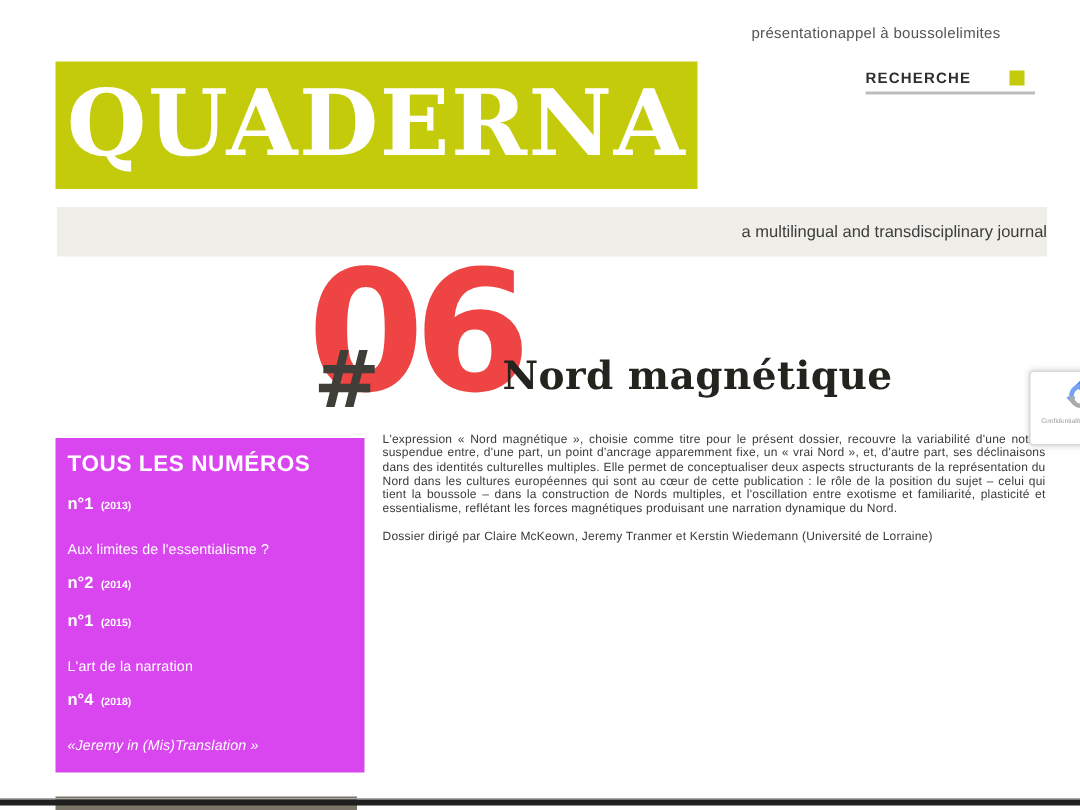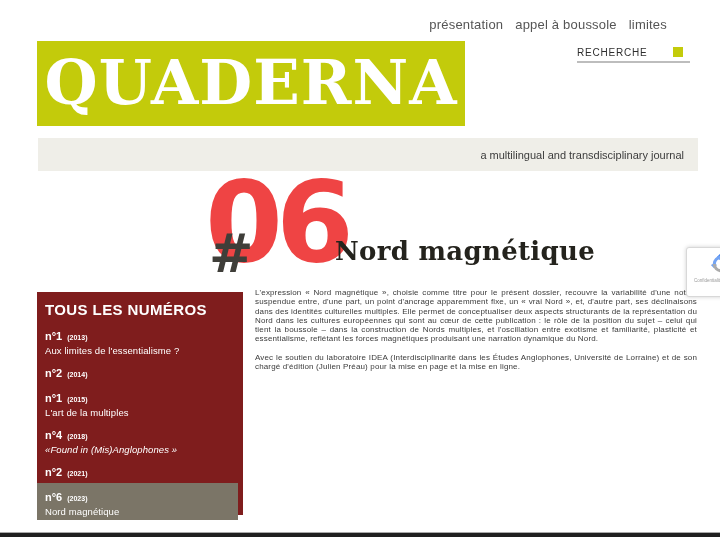--- a/index.html
+++ b/index.html
@@ -3,28 +3,28 @@
 <meta charset="utf-8">
 <style>
   html,body{margin:0;padding:0;}
   body{
     width:720px;height:540px;position:relative;overflow:hidden;
     background:#ffffff;font-family:"Liberation Sans",sans-serif;
     -webkit-font-smoothing:antialiased;
   }
   
   .topnav{
-    position:absolute;top:17px;right:53px;display:flex;gap:12px;
-    font-size:13px;color:#555;letter-spacing:.2px;
+    position:absolute;top:17px;right:53px;display:flex;gap:0;
+    font-size:10px;color:#555;letter-spacing:.2px;
   }
   .topnav span{cursor:pointer;}
   
   .search{position:absolute;left:577px;top:45px;width:113px;height:17px;}
   .search-label{
-    position:absolute;left:0;top:2px;font-size:10px;font-weight:normal;
+    position:absolute;left:0;top:2px;font-size:10px;font-weight:bold;
     letter-spacing:.8px;color:#2e2e2e;
   }
   .search-input{
     position:absolute;left:70px;top:0;width:30px;height:14px;border:none;
     background:transparent;outline:none;font-size:9px;padding:0;
   }
   .search-btn{
     position:absolute;right:7px;top:2px;width:10px;height:10px;
     border:none;padding:0;cursor:pointer;
   }
@@ -37,21 +37,21 @@
     display:flex;align-items:center;justify-content:center;
   }
   .logo-text{
     font-family:"DejaVu Serif",serif;font-weight:bold;font-size:61px;
     color:#ffffff;letter-spacing:1px;line-height:1;margin-top:-2px;
   }
   
   .tagline{
     position:absolute;left:38px;top:138px;width:660px;height:33px;
     background:#efeee8;display:flex;align-items:center;justify-content:flex-end;
-    font-size:11px;color:#3c3c3c;box-sizing:border-box;padding-right:14px;
+    font-size:11px;color:#3c3c3c;box-sizing:border-box;
   }
   
   .issue-hero{position:absolute;left:205px;top:180px;width:440px;height:105px;}
   .issue-num{
     position:absolute;left:0;top:-14px;
     font-size:112px;font-weight:bold;letter-spacing:-7px;line-height:1;
     color:#ef4444;font-family:"DejaVu Sans",sans-serif;
   }
   .issue-hash{
     position:absolute;left:4px;top:47px;font-size:53px;font-weight:bold;
@@ -68,21 +68,21 @@
     box-sizing:border-box;padding-top:9px;color:#ffffff;
   }
   .sb-title{
     font-size:15px;font-weight:bold;letter-spacing:.4px;
     padding:0 8px;margin-bottom:4px;
   }
   .sb-item{padding:4px 8px 3px 8px;cursor:pointer;}
   .sb-item.active{margin-right:5px;}
   .sb-num{font-size:11px;font-weight:bold;}
   .sb-year{font-size:7px;font-weight:bold;margin-left:5px;}
-  .sb-title-line{font-size:9.5px;margin-top:1px;letter-spacing:.1px;}
+  .sb-title-line{font-size:9.5px;margin-top:17px;letter-spacing:.1px;}
   .sb-title-line.italic{font-style:italic;}
   
   .main-text{
     position:absolute;left:255px;top:288px;width:442px;
     font-size:8px;line-height:9.3px;color:#3a3a3a;letter-spacing:.15px;
   }
   .main-text p{margin:0 0 9px 0;text-align:justify;}
   
   .recaptcha{
     position:absolute;left:686px;top:247px;width:70px;height:50px;
@@ -121,55 +121,55 @@
 <div class="tagline">
   <span>a multilingual and transdisciplinary journal</span>
 </div>
 
 <div class="issue-hero">
   <span class="issue-num">06</span>
   <span class="issue-hash">#</span>
   <span class="issue-title">Nord magnétique</span>
 </div>
 
-<div class="sidebar" style="background:#7f1d1d">
+<div class="sidebar" style="background:#d946ef">
   <div class="sb-title">TOUS LES NUMÉROS</div>
 
   <div class="sb-item">
     <div><span class="sb-num">n°1</span><span class="sb-year">(2013)</span></div>
     <div class="sb-title-line">Aux limites de l'essentialisme ?</div>
   </div>
 
   <div class="sb-item">
     <div><span class="sb-num">n°2</span><span class="sb-year">(2014)</span></div>
   </div>
 
   <div class="sb-item">
     <div><span class="sb-num">n°1</span><span class="sb-year">(2015)</span></div>
-    <div class="sb-title-line">L'art de la multiples</div>
+    <div class="sb-title-line">L'art de la narration</div>
   </div>
 
   <div class="sb-item">
     <div><span class="sb-num">n°4</span><span class="sb-year">(2018)</span></div>
-    <div class="sb-title-line italic">«Found in (Mis)Anglophones »</div>
+    <div class="sb-title-line italic">«Jeremy in (Mis)Translation »</div>
   </div>
 
   <div class="sb-item">
     <div><span class="sb-num">n°2</span><span class="sb-year">(2021)</span></div>
   </div>
 
   <div class="sb-item active" style="background:#7b7567">
     <div><span class="sb-num">n°6</span><span class="sb-year">(2023)</span></div>
     <div class="sb-title-line">Nord magnétique</div>
   </div>
 </div>
 
 <div class="main-text">
   <p>L'expression « Nord magnétique », choisie comme titre pour le présent dossier, recouvre la variabilité d'une notion suspendue entre, d'une part, un point d'ancrage apparemment fixe, un « vrai Nord », et, d'autre part, ses déclinaisons dans des identités culturelles multiples. Elle permet de conceptualiser deux aspects structurants de la représentation du Nord dans les cultures européennes qui sont au cœur de cette publication : le rôle de la position du sujet – celui qui tient la boussole – dans la construction de Nords multiples, et l'oscillation entre exotisme et familiarité, plasticité et essentialisme, reflétant les forces magnétiques produisant une narration dynamique du Nord.</p>
-  <p>Avec le soutien du laboratoire IDEA (Interdisciplinarité dans les Études Anglophones, Université de Lorraine) et de son chargé d'édition (Julien Préau) pour la mise en page et la mise en ligne.</p>
+  <p>Dossier dirigé par Claire McKeown, Jeremy Tranmer et Kerstin Wiedemann (Université de Lorraine)</p>
 </div>
 
 <div class="recaptcha">
   <svg width="22" height="22" viewBox="0 0 24 24">
     <path d="M12 3 a9 9 0 0 1 9 9 h-3.4 a5.6 5.6 0 0 0 -5.6 -5.6 l-1.2 1.2 -3.3-3.3 3.3-3.3 z" fill="#4285f4"></path>
     <path d="M3 12 a9 9 0 0 1 9 -9 v3.4 a5.6 5.6 0 0 0 -5.6 5.6 l1.2 1.2 -3.3 3.3 -3.3-3.3 z" fill="#74a4f3"></path>
     <path d="M12 21 a9 9 0 0 1 -9 -9 h3.4 a5.6 5.6 0 0 0 5.6 5.6 l1.2-1.2 3.3 3.3 -3.3 3.3 z" fill="#ababab"></path>
   </svg>
   <span class="recaptcha-text">Confidentialité - Conditions</span>
 </div>

